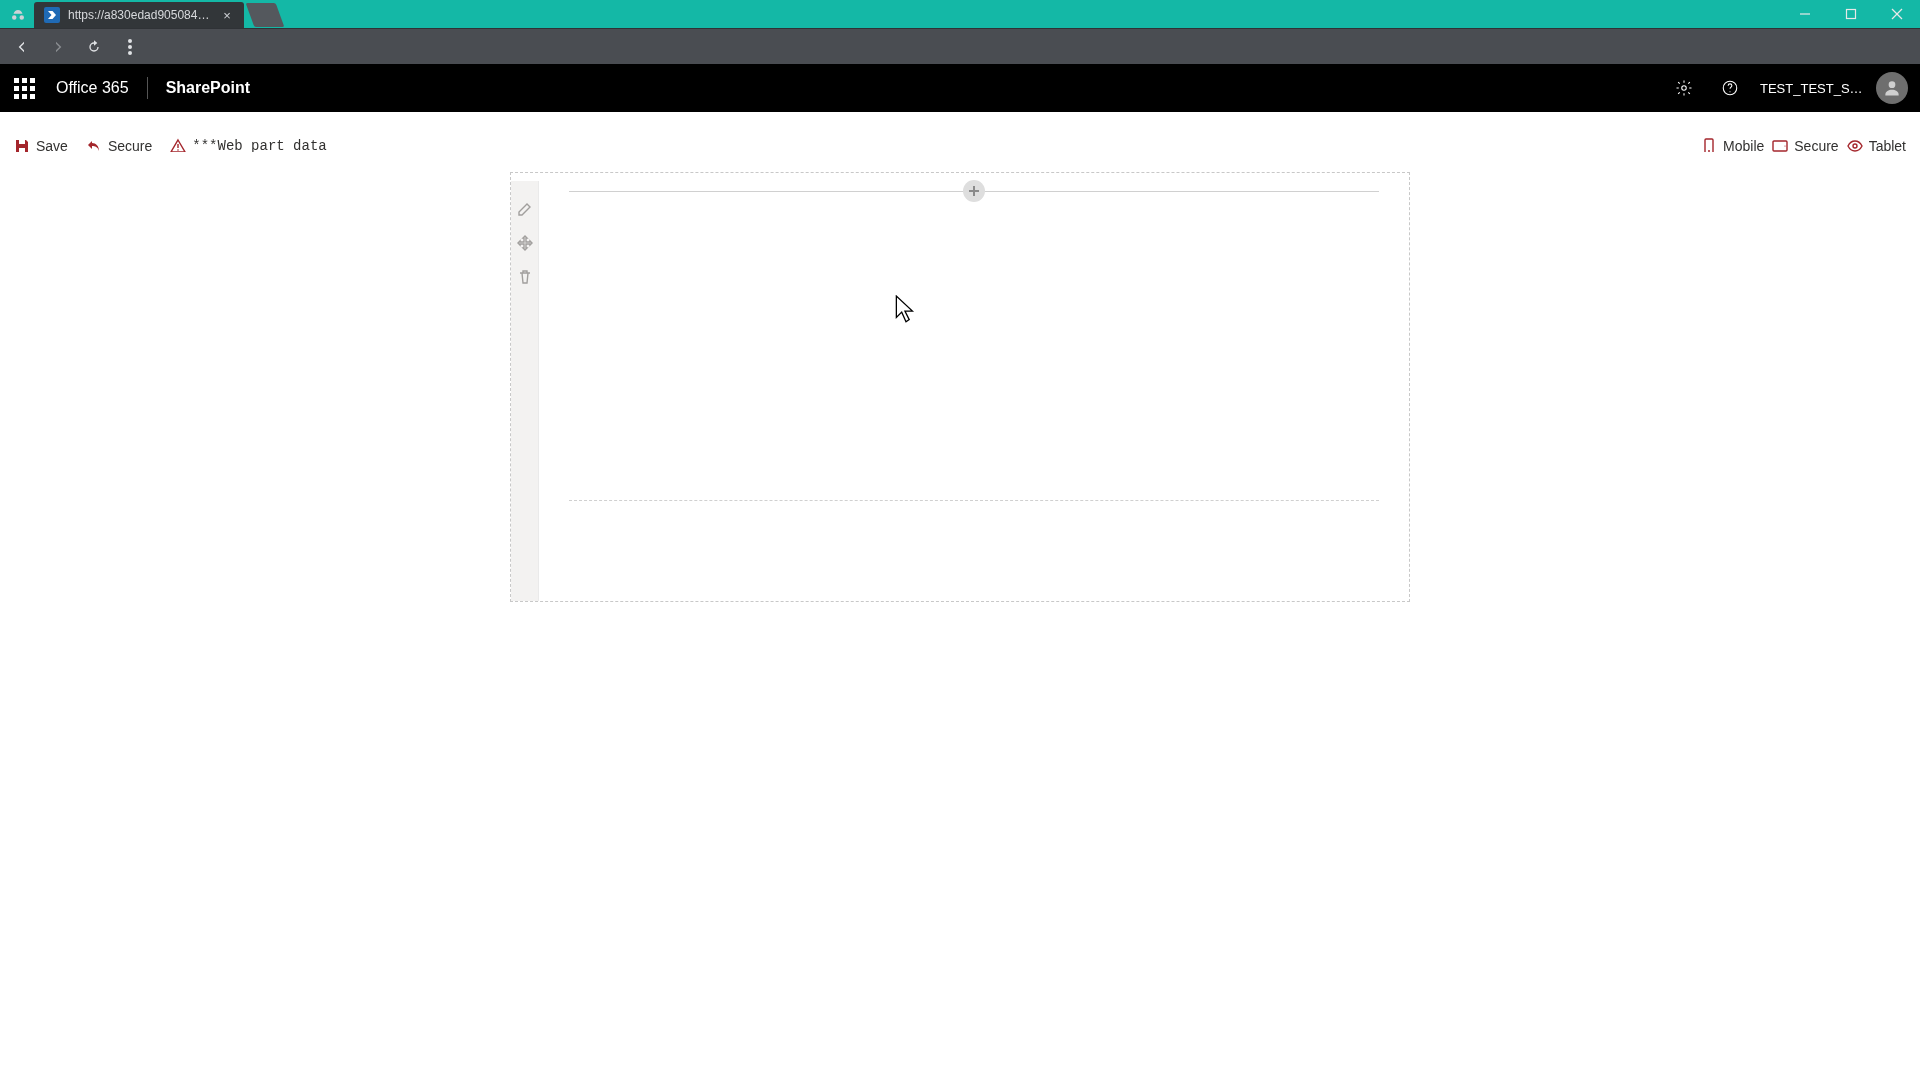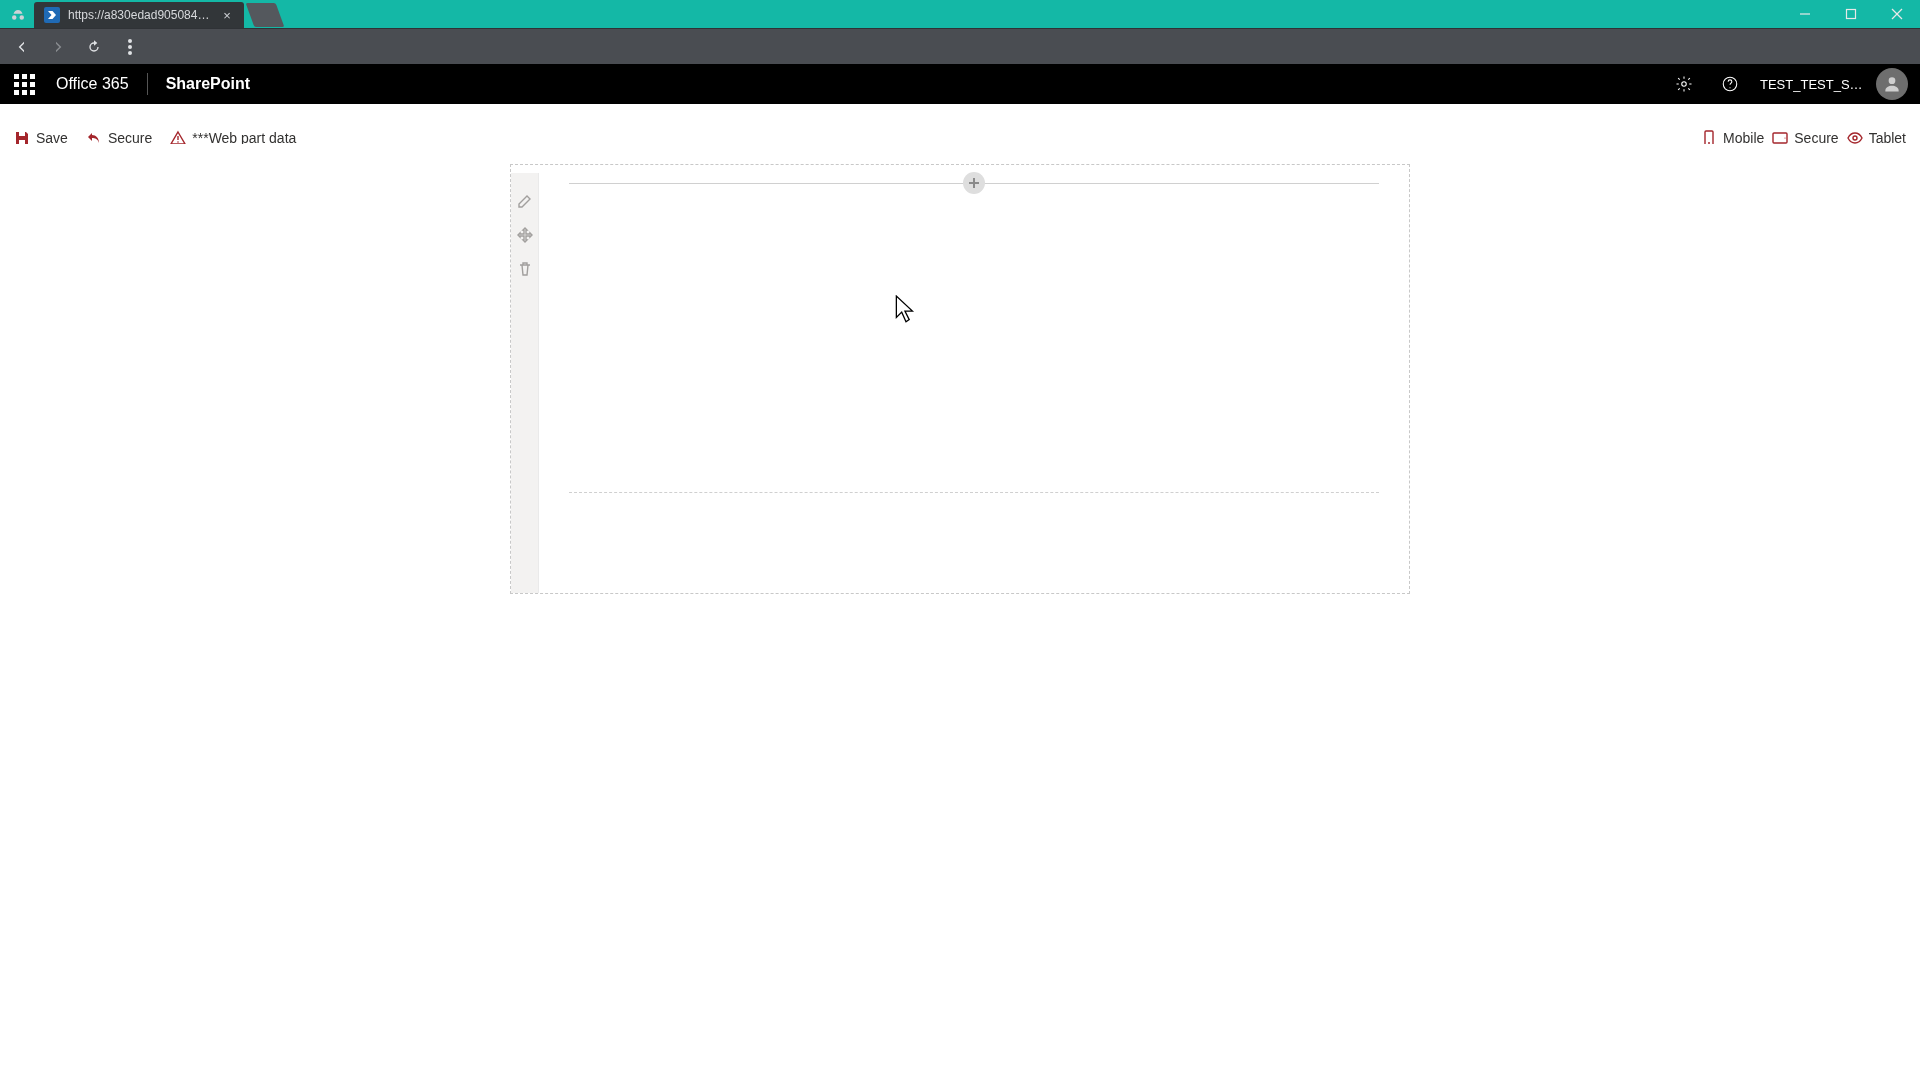--- a/index.html
+++ b/index.html
@@ -55,21 +55,21 @@
   .url .host{color:#e6e8ea;}
   .star{color:#cfd1d4;display:flex;align-items:center;cursor:pointer;}
   .star svg{width:16px;height:16px;fill:none;stroke:#cfd1d4;stroke-width:1.3;}
   .menu-dots{width:28px;height:28px;display:flex;align-items:center;justify-content:center;cursor:pointer;}
   .menu-dots svg{width:4px;height:16px;fill:#e0e2e5;}
 
   
   .viewport{flex:1;display:flex;flex-direction:column;overflow:hidden;}
 
   
-  .suite-bar{height:40px;background:#000;color:#fff;display:flex;align-items:center;padding:0 6px 0 0;}
+  .suite-bar{height:48px;background:#000;color:#fff;display:flex;align-items:center;padding:0 6px 0 0;}
   .waffle{width:48px;height:48px;display:flex;align-items:center;justify-content:center;cursor:pointer;}
   .waffle-grid{display:grid;grid-template-columns:repeat(3,5px);grid-template-rows:repeat(3,5px);gap:3px;}
   .waffle-grid span{width:5px;height:5px;background:#fff;}
   .brand{display:flex;align-items:center;gap:18px;margin-left:8px;}
   .brand .o365{font-size:16px;}
   .brand-sep{width:1px;height:22px;background:#555;}
   .brand .sp{font-size:16px;font-weight:600;}
   .suite-right{margin-left:auto;display:flex;align-items:center;gap:2px;}
   .suite-icon{width:44px;height:48px;display:flex;align-items:center;justify-content:center;cursor:pointer;color:#fff;}
   .suite-icon svg{width:18px;height:18px;fill:none;stroke:#fff;stroke-width:1.4;}
@@ -79,21 +79,21 @@
 
   
   .cmd-bar{height:40px;background:#fff;display:flex;align-items:center;border-bottom:1px solid transparent;padding:0 14px;color:#323130;font-size:14px;}
   .cmd-left,.cmd-right{display:flex;align-items:center;gap:18px;}
   .cmd-right{margin-left:auto;gap:8px;}
   .cmd-item{display:flex;align-items:center;gap:6px;cursor:pointer;color:#323130;margin-top:28px;}
   .cmd-item .ic{display:flex;align-items:center;justify-content:center;width:16px;height:16px;}
   .cmd-item .ic svg{width:16px;height:16px;}
   .ic-red svg{stroke:#a4262c;fill:none;stroke-width:1.4;}
   .ic-red-fill svg{fill:#a4262c;}
-  .cmd-item.webdata{color:#323130;}
+  .cmd-item.webdata{color:#323130;font-family:Liberation Mono, monospace;}
   .cmd-item.webdata .wplabel{color:#323130;}
 
   
   .canvas-area{flex:1;background:#fff;display:flex;justify-content:center;padding-top:20px;}
   .page{width:900px;}
   .section{
     border:1px dashed #c8c8c8;
     min-height:430px;
     position:relative;
     padding:8px 0 0 0;

